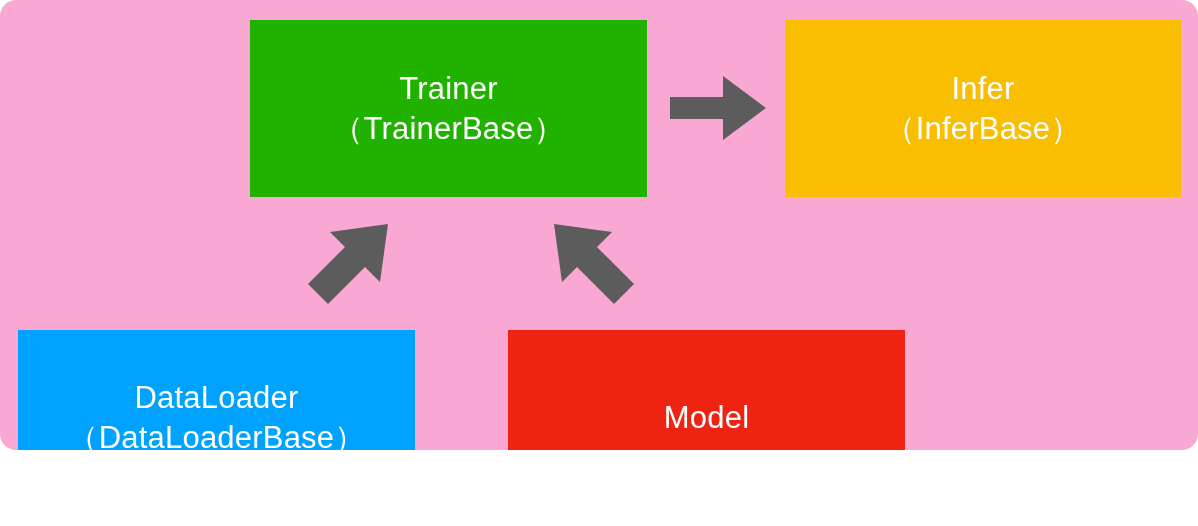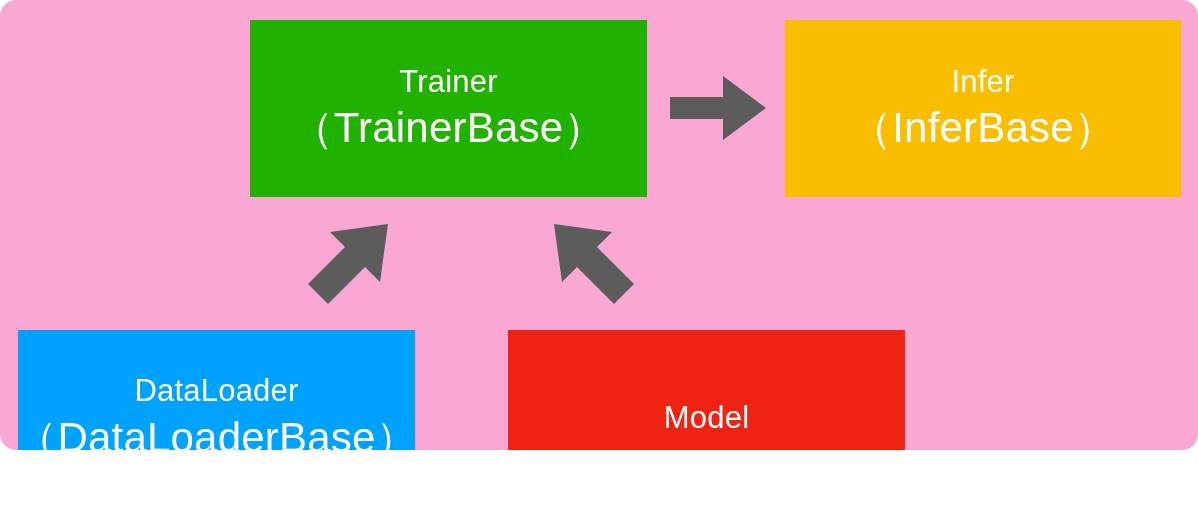--- a/index.html
+++ b/index.html
@@ -29,21 +29,21 @@
     text-align: center;
     line-height: 1.28;
     letter-spacing: 0.2px;
   }
   .node .title {
     font-size: 31px;
     font-weight: 400;
     white-space: nowrap;
   }
   .node .subtitle {
-    font-size: 42px;
+    font-size: 31px;
     font-weight: 400;
     white-space: nowrap;
   }
   #node-trainer {
     left: 250px;
     top: 20px;
     width: 397px;
     height: 177px;
     background: #21b200;
   }

